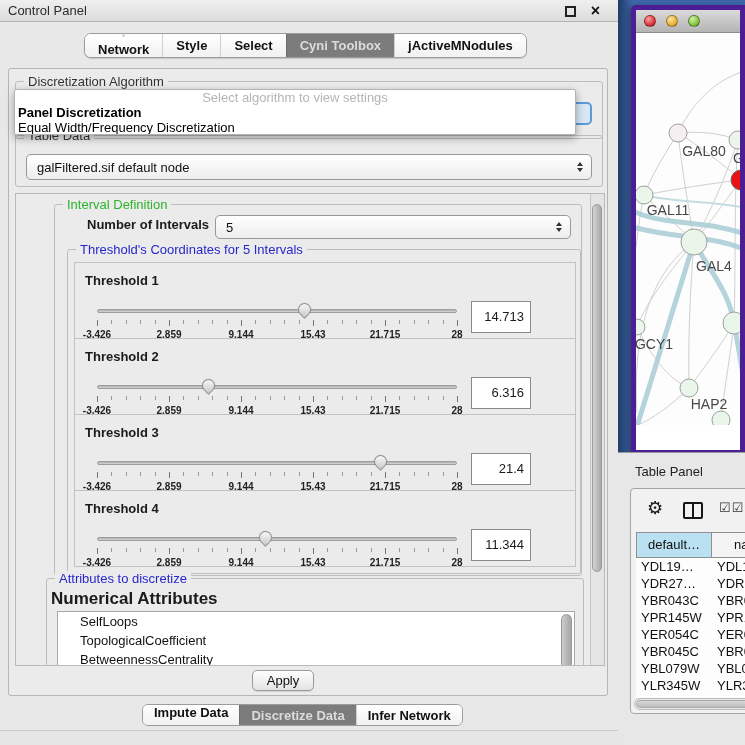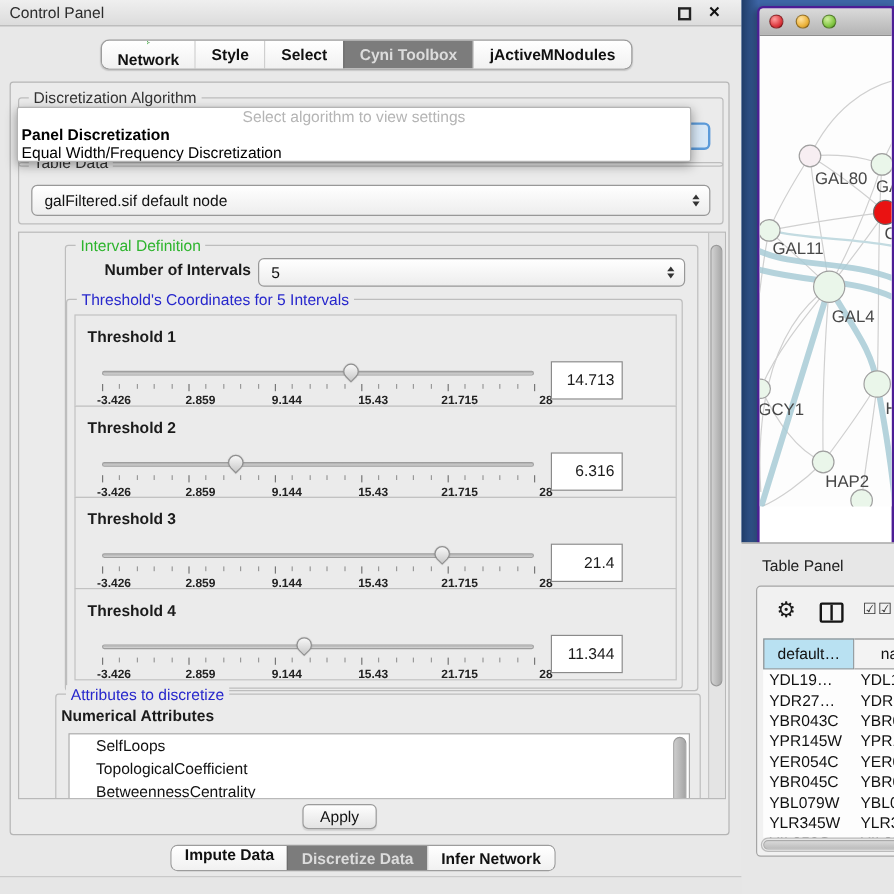--- a/index.html
+++ b/index.html
@@ -56,58 +56,58 @@
   #scroll-panel { position:absolute; left:6px; top:124px; width:590px; height:473px;
                   border:1px solid #b9b9b9; background:#ebebeb; overflow:hidden; }
   #main-vscroll { position:absolute; right:0; top:0; width:14px; height:100%; background:#e4e4e4; border-left:1px solid #c6c6c6; }
   #main-vscroll .thumb-v { position:absolute; left:1px; top:10px; width:10px; height:368px; border-radius:5px;
                            background:linear-gradient(90deg,#d2d2d2,#a9a9a9); border:1px solid #9b9b9b; }
 
   #interval-group { left:38px; top:10px; width:528px; height:372px; }
   #num-intervals-label { position:absolute; left:32px; top:12px; font-weight:bold; font-size:13px; }
   #num-intervals-combo { left:160px; top:10px; width:356px; height:24px; }
 
-  #coords-group { left:0; top:44px; width:514px; height:325px; }
+  #coords-group { left:12px; top:44px; width:514px; height:325px; }
   .th-row { position:absolute; left:6px; width:502px; height:77px; border:1px solid #c2c2c2; background:#ebebeb; }
   .th-label { position:absolute; left:10px; top:10px; font-weight:bold; font-size:13px; }
   .slider-zone { position:absolute; left:22px; top:40px; width:360px; height:36px; }
   .track { position:absolute; left:0; top:6px; width:100%; height:4px; background:linear-gradient(#adadad,#d8d8d8);
            border:1px solid #9e9e9e; border-radius:3px; }
   .thumb { position:absolute; top:0px; width:13px; height:13px; background:linear-gradient(135deg,#ffffff,#c9c9c9);
            border:1px solid #8f8f8f; border-radius:50% 50% 0 50%; transform:rotate(45deg); box-shadow:0 0 1px rgba(0,0,0,.3); }
   .ticks { position:absolute; left:0; top:17px; width:100%; height:7px; }
   .ticks span { position:absolute; top:0; width:1px; height:4px; background:#999; }
   .ticks span.major { height:6px; background:#777; }
   .tick-labels { position:absolute; left:0; top:26px; width:100%; height:11px; }
-  .tick-labels span { position:absolute; transform:translateX(-50%); font-size:10px; font-weight:bold; color:#222; white-space:nowrap;margin-left:10px; }
+  .tick-labels span { position:absolute; transform:translateX(-50%); font-size:10px; font-weight:bold; color:#222; white-space:nowrap; }
   .value-box { position:absolute; left:396px; top:38px; width:60px; height:32px; background:#fff;
                border:1px solid #8a8a8a; font-size:13px; line-height:30px; text-align:right; padding-right:6px; }
 
   #attr-group { left:30px; top:384px; width:538px; height:120px; }
-  #attr-heading { position:absolute; left:4px; top:10px; font-weight:bold; font-size:13px; }
+  #attr-heading { position:absolute; left:4px; top:10px; font-weight:bold; font-size:17px; }
   #attr-list { position:absolute; left:10px; top:32px; width:518px; height:70px; background:#fff; border:1px solid #a8a8a8; overflow:hidden; }
   .attr-item { padding-left:22px; font-size:13px; line-height:19px; color:#111; white-space:nowrap; }
   #attr-vscroll { position:absolute; right:2px; top:2px; width:11px; height:62px; }
   #attr-vscroll .thumb-v { position:absolute; left:0; top:0; width:11px; height:56px; border-radius:6px;
                            background:linear-gradient(90deg,#cccccc,#a6a6a6); border:1px solid #9a9a9a; }
 
   #apply-btn { position:absolute; left:243px; top:601px; width:62px; height:21px; border:1px solid #9b9b9b;
                border-radius:5px; background:linear-gradient(#fefefe,#e3e3e3); font-size:13px; text-align:center;
                line-height:19px; color:#111; box-shadow:0 1px 1px rgba(0,0,0,.1); }
 
   .bottom-tabbar { position:absolute; left:142px; top:704px; height:22px; display:inline-flex;
                    background:#fdfdfd; border:1px solid #9c9c9c; border-radius:6px; overflow:hidden; }
   .bottom-tabbar .tab { padding:0 11px; font-size:13px; }
   #bottom-strip { position:absolute; left:0; top:730px; width:618px; border-top:1px solid #c9c9c9; height:15px; background:#e6e6e6; }
 
   
   #desktop { position:absolute; left:618px; top:0; width:127px; height:452px; background:#3e66a7; }
   #desktop .edge-shadow { position:absolute; left:0; top:0; width:14px; height:100%;
                           background:linear-gradient(90deg,#1f3c68,#3e66a7); }
-  #net-window { position:absolute; left:13px; top:5px; width:114px; height:450px; border:2px solid #4c1d95;
+  #net-window { position:absolute; left:13px; top:5px; width:114px; height:450px; border:5px solid #4c1d95;
                 border-radius:5px 0 0 0; overflow:hidden; box-shadow:-2px 2px 6px rgba(0,0,0,.35); background:#fff; }
   .net-titlebar { height:23px; background:linear-gradient(#dadada,#b4b4b4); border-bottom:1px solid #8e8e8e; position:relative; }
   .traffic { position:absolute; top:5px; width:12px; height:12px; border-radius:50%; border:1px solid rgba(0,0,0,.35); }
   .t-red    { left:8px;  background:radial-gradient(circle at 35% 30%, #ffa0a0, #dd3a40 60%, #a91116); }
   .t-yellow { left:30px; background:radial-gradient(circle at 35% 30%, #ffe2a0, #ecb33c 60%, #b87e12); }
   .t-green  { left:52px; background:radial-gradient(circle at 35% 30%, #d2f0a0, #84c845 60%, #4e8f1d); }
   .net-canvas { width:114px; height:392px; background:#fdfdfd; }
 
   
   #table-panel { position:absolute; left:618px; top:452px; width:127px; height:293px; background:#e7e7e7; border-top:1px solid #9a9a9a; }

